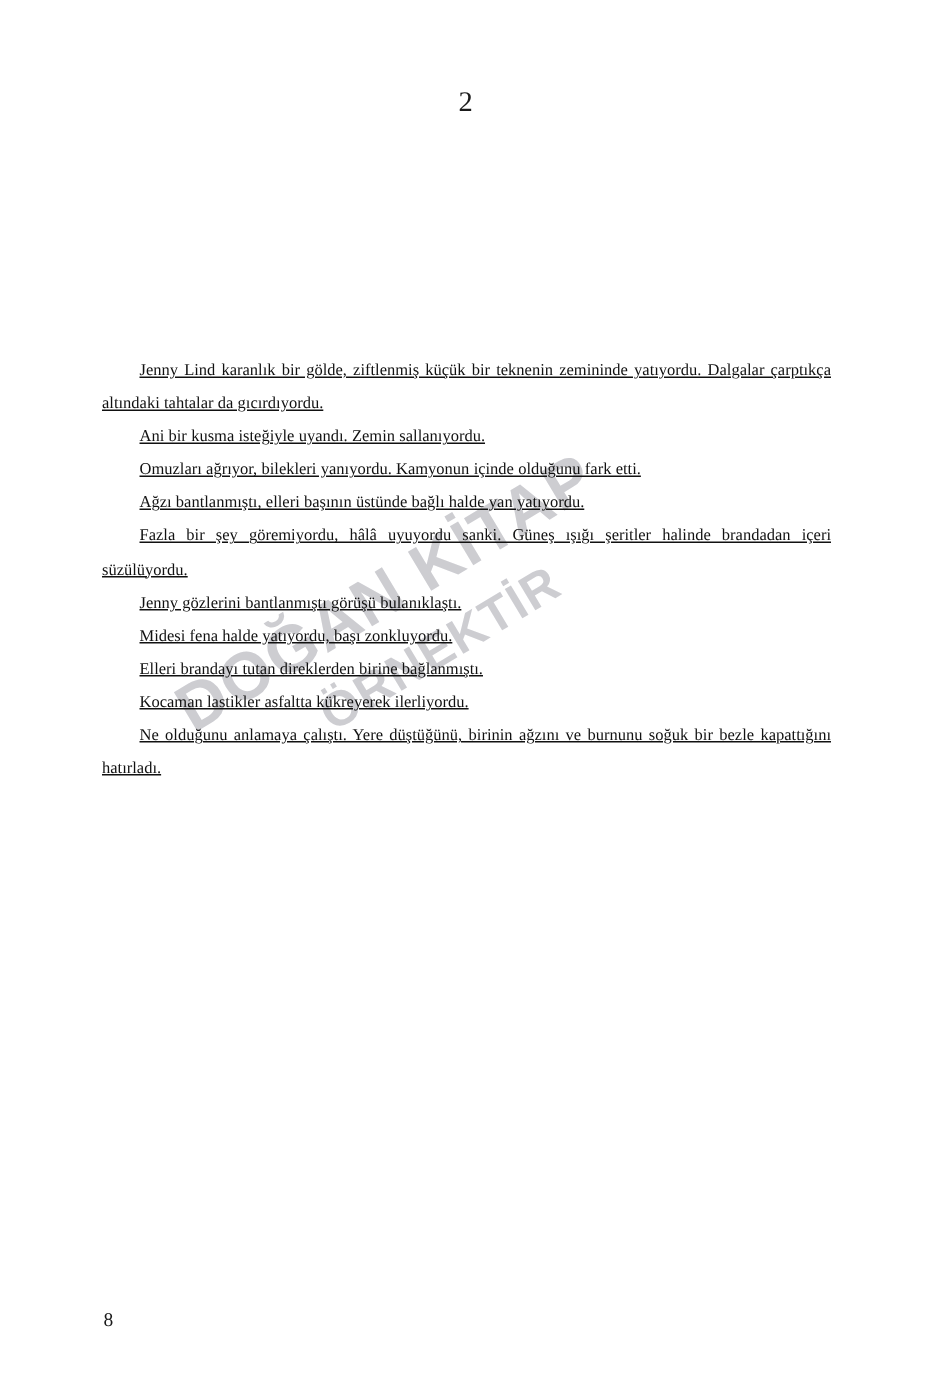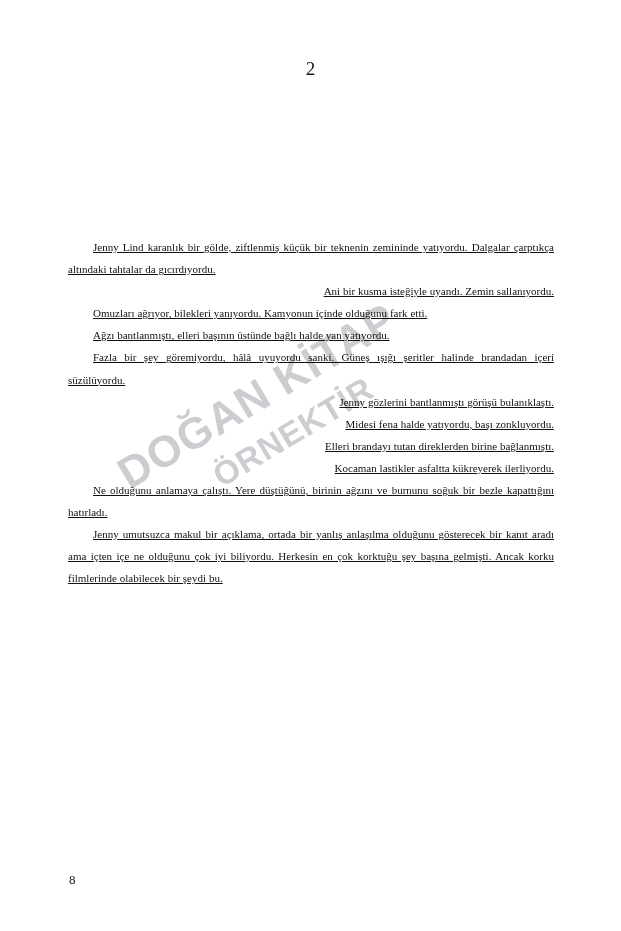--- a/index.html
+++ b/index.html
@@ -80,21 +80,21 @@
     line-height: 22.1px;
     text-align: justify;
     text-indent: 25px;
     color: #111111;
     word-spacing: 0.1px;
     hyphens: none;
     text-decoration: underline;
   }
   
   #body-text p.short {
-    text-align: right;
+    text-align: left;
   }
 
   
   #page-folio {
     position: absolute;
     left: 69px;
     top: 872px;
     font-size: 13px;
     line-height: 16px;
     color: #1a1a1a;
@@ -116,18 +116,17 @@
       <p>Jenny Lind karanlık bir gölde, ziftlenmiş küçük bir teknenin zemininde yatıyordu. Dalgalar çarptıkça altındaki tahtalar da gıcırdıyordu.</p>
       <p class="short">Ani bir kusma isteğiyle uyandı. Zemin sallanıyordu.</p>
       <p>Omuzları ağrıyor, bilekleri yanıyordu. Kamyonun içinde olduğunu fark etti.</p>
       <p>Ağzı bantlanmıştı, elleri başının üstünde bağlı halde yan yatıyordu.</p>
       <p>Fazla bir şey göremiyordu, hâlâ uyuyordu sanki. Güneş ışığı şeritler halinde brandadan içeri süzülüyordu.</p>
       <p class="short">Jenny gözlerini bantlanmıştı görüşü bulanıklaştı.</p>
       <p class="short">Midesi fena halde yatıyordu, başı zonkluyordu.</p>
       <p class="short">Elleri brandayı tutan direklerden birine bağlanmıştı.</p>
       <p class="short">Kocaman lastikler asfaltta kükreyerek ilerliyordu.</p>
       <p>Ne olduğunu anlamaya çalıştı. Yere düştüğünü, birinin ağzını ve burnunu soğuk bir bezle kapattığını hatırladı.</p>
-      <p>Jenny umutsuzca makul bir açıklama, ortada bir yanlış anlaşılma olduğunu gösterecek bir kanıt aradı ama içten içe ne olduğunu çok iyi biliyordu. Herkesin en çok korktuğu şey başına gelmişti. Ancak korku filmlerinde olabilecek bir şeydi bu.</p>
     </div>
 
   <div id="page-folio">8</div>
 
 </div>
 
 </body></html>

